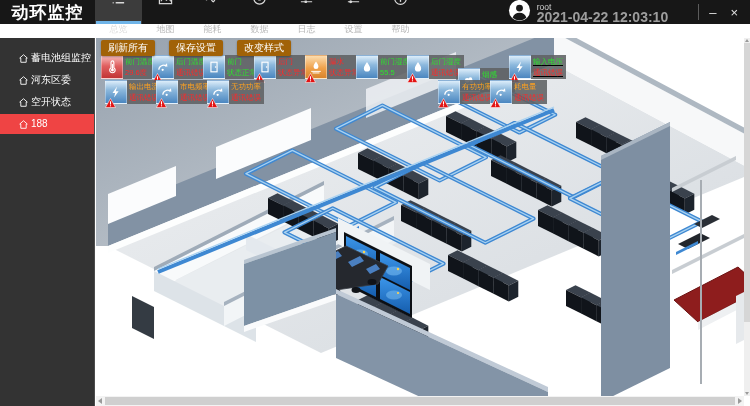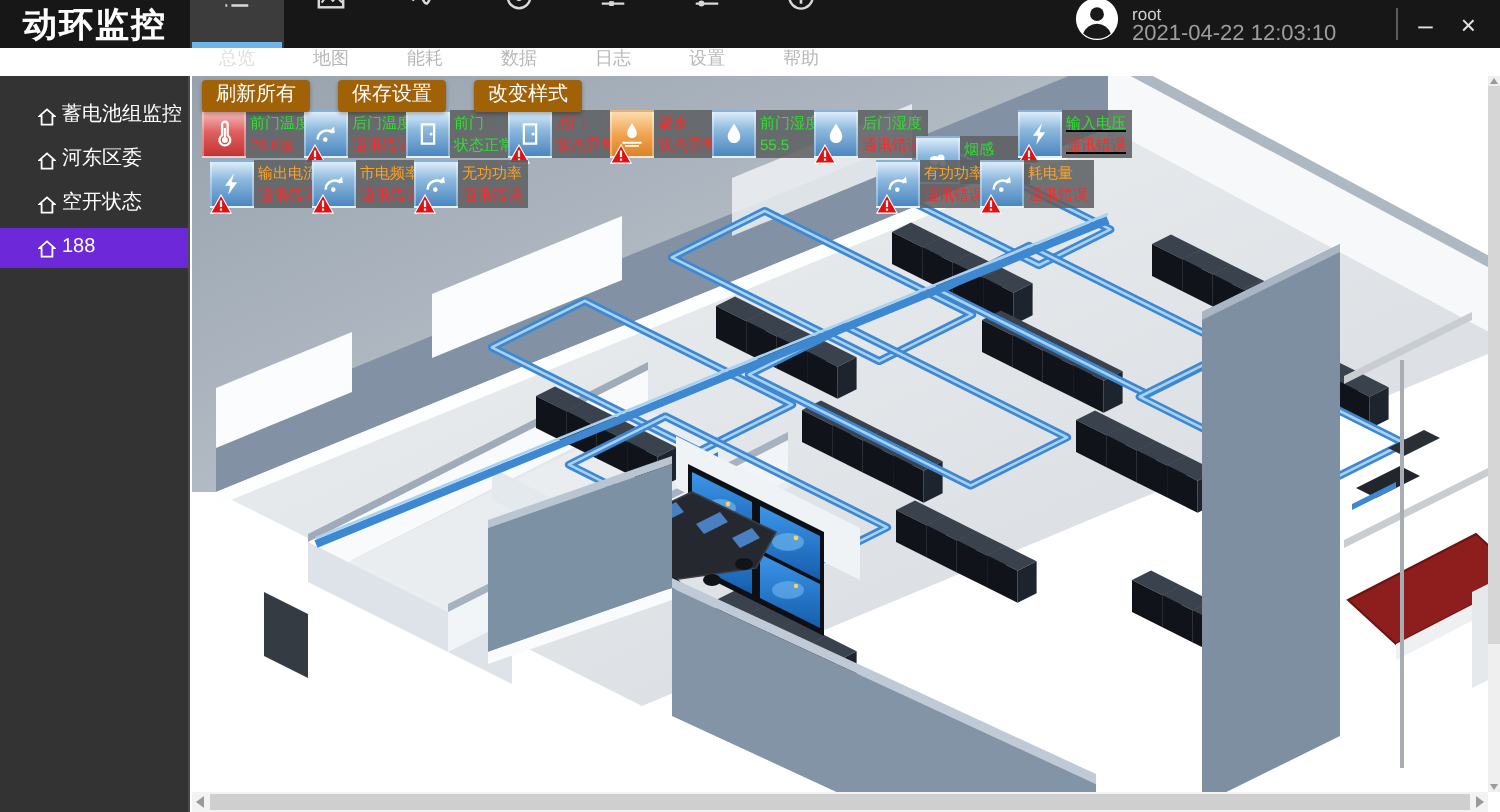--- a/index.html
+++ b/index.html
@@ -15,33 +15,33 @@
     gap:18px;position:relative;cursor:pointer;}
   .nav-item .ico{height:15px;display:flex;align-items:center;}
   .nav-item .lbl{font-size:9px;color:#b7b7b7;line-height:10px;}
   .nav-item.active{background:#3c3c3c;}
   .nav-item.active .lbl{color:#dedede;}
   .nav-item.active::after{content:"";position:absolute;left:1px;right:1px;bottom:0;height:3px;background:#6fb4e8;}
   .tb-spacer{flex:1;}
   .user{display:flex;align-items:center;gap:6px;margin-right:20px;}
   .user-meta{display:flex;flex-direction:column;justify-content:center;line-height:10px;}
   .user-name{font-size:8.5px;color:#d2d2d2;}
-  .user-time{font-size:11px;color:#9d9d9d;}
+  .user-time{font-size:14px;color:#9d9d9d;font-weight:bold;}
   .sep{width:1px;height:16px;background:#5c5c5c;margin:0 10px;align-self:center;}
   .win-controls{display:flex;align-items:center;gap:14px;margin-right:12px;}
   .wc{color:#e3e3e3;font-size:13px;line-height:13px;cursor:pointer;}
 
   
   .sidebar{position:absolute;left:0;top:38px;width:95px;bottom:0;background:#333;border-right:1px solid #4c4c4c;
     padding-top:10px;box-sizing:border-box;z-index:20;}
   .side-item{position:relative;height:20px;line-height:20px;margin-bottom:2px;color:#fff;font-size:10px;
     padding-left:19px;display:flex;align-items:center;gap:3px;cursor:pointer;white-space:nowrap;}
   .side-item .caret{position:absolute;left:5px;top:7px;width:0;height:0;border-left:4px solid #cfcfcf;
     border-top:3px solid transparent;border-bottom:3px solid transparent;}
-  .side-item.active{background:#6d28d9;}
+  .side-item.active{background:#ef4444;}
   .side-item .home{display:flex;align-items:center;}
 
   
   .main{position:absolute;left:96px;top:38px;right:0;bottom:0;background:#fff;overflow:hidden;}
   .scene{position:absolute;left:0;top:0;width:648px;height:358px;}
 
   .toolbar{position:absolute;left:5px;top:2px;display:flex;gap:14px;z-index:12;}
   .tbtn{background:#a16207;color:#fff;font-size:10px;line-height:10px;padding:3px 7px;border-radius:2px;
     box-shadow:0 1px 2px rgba(0,0,0,.3);cursor:pointer;white-space:nowrap;}
 

